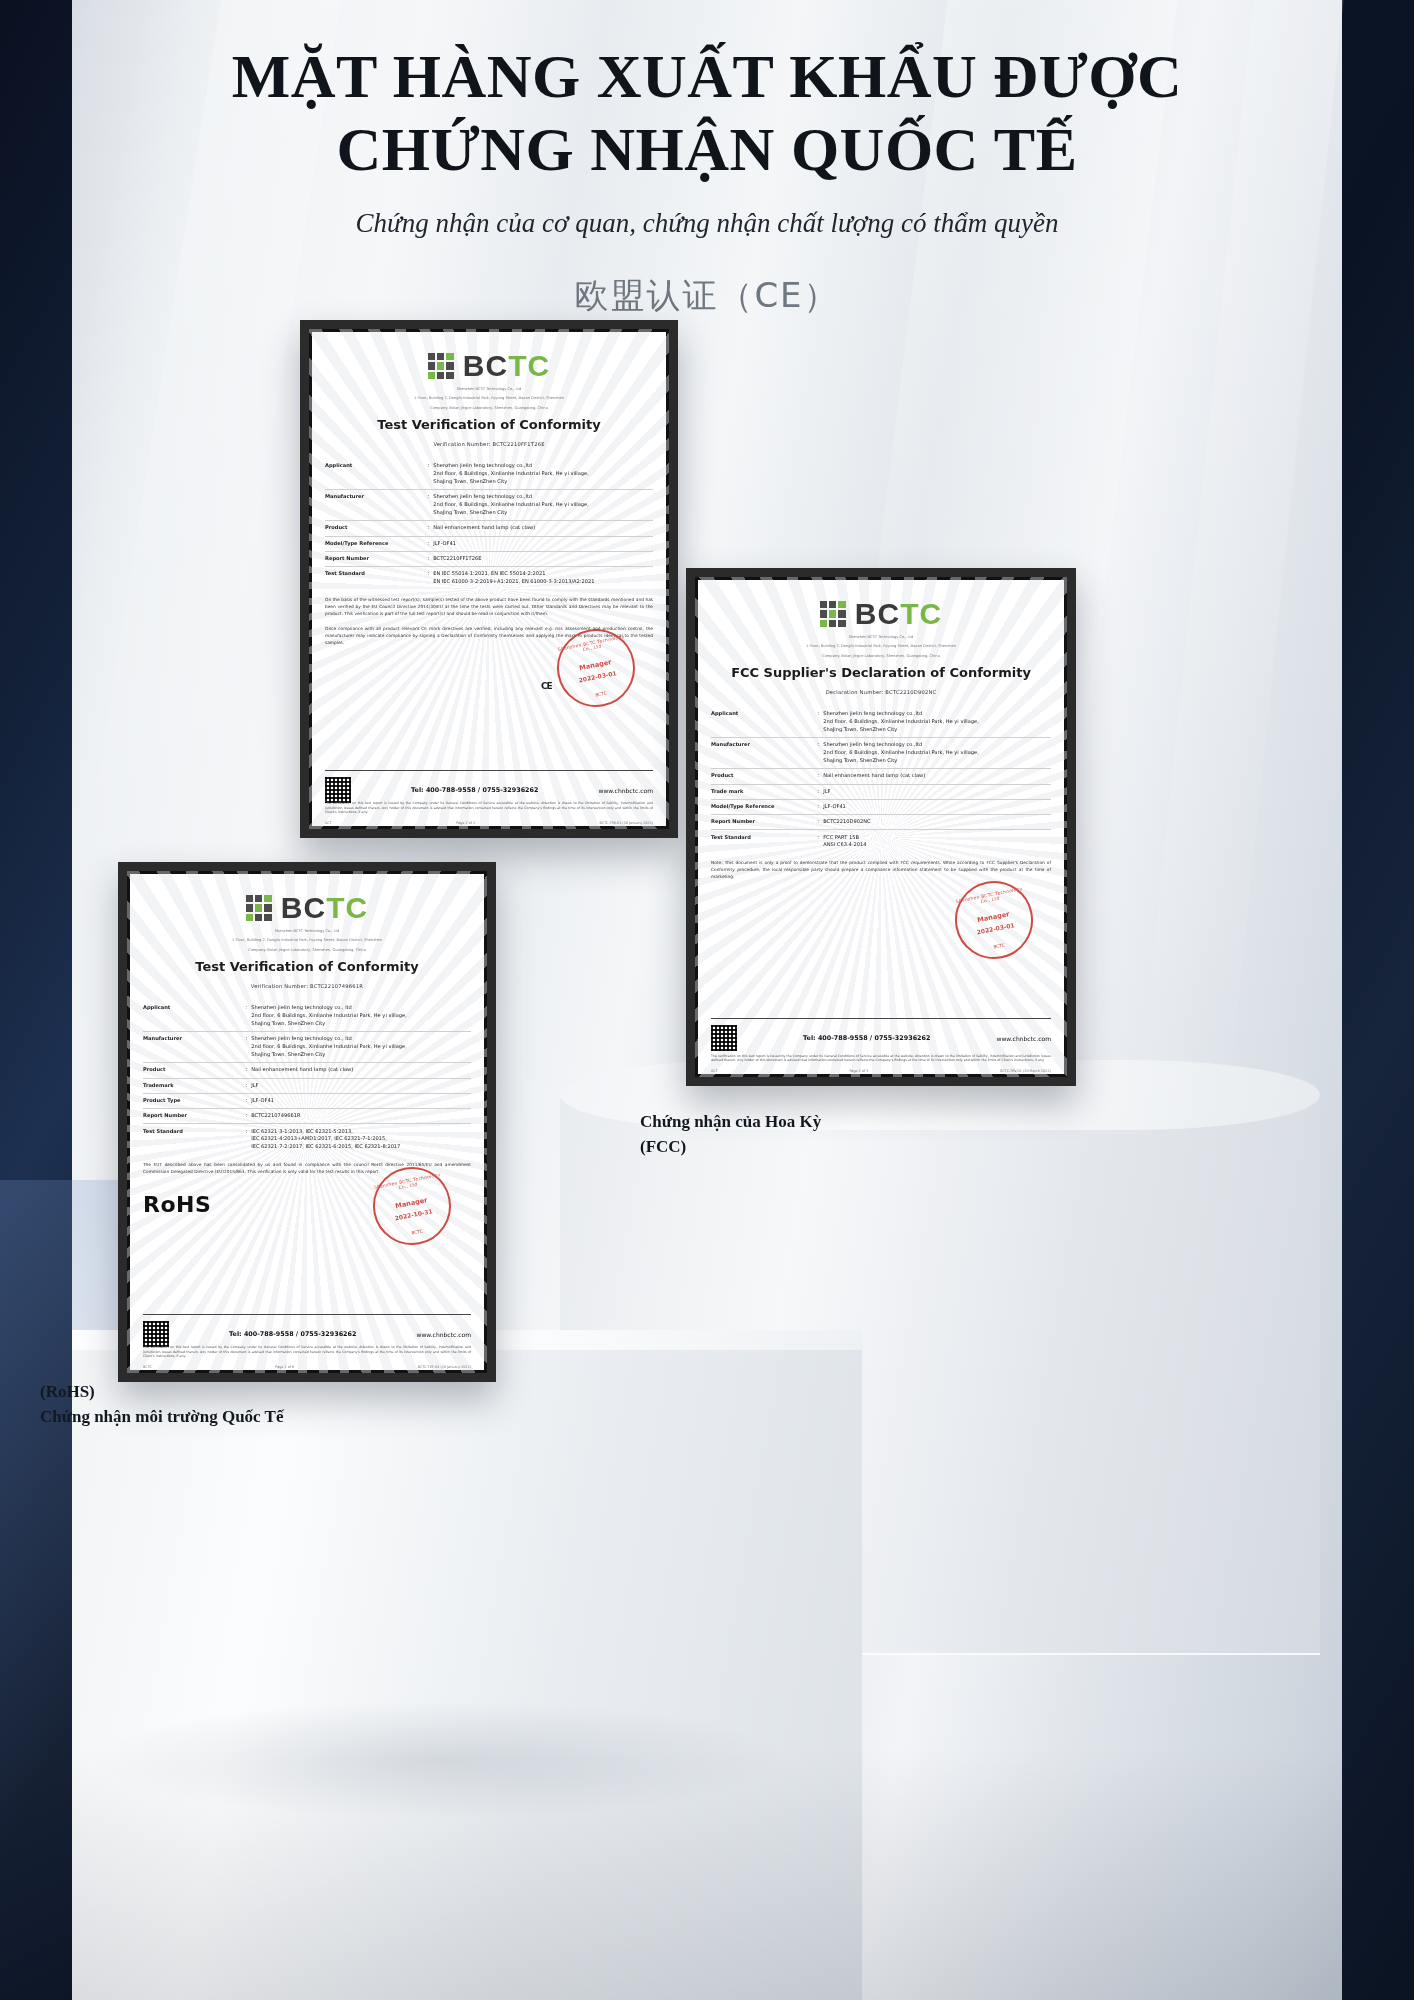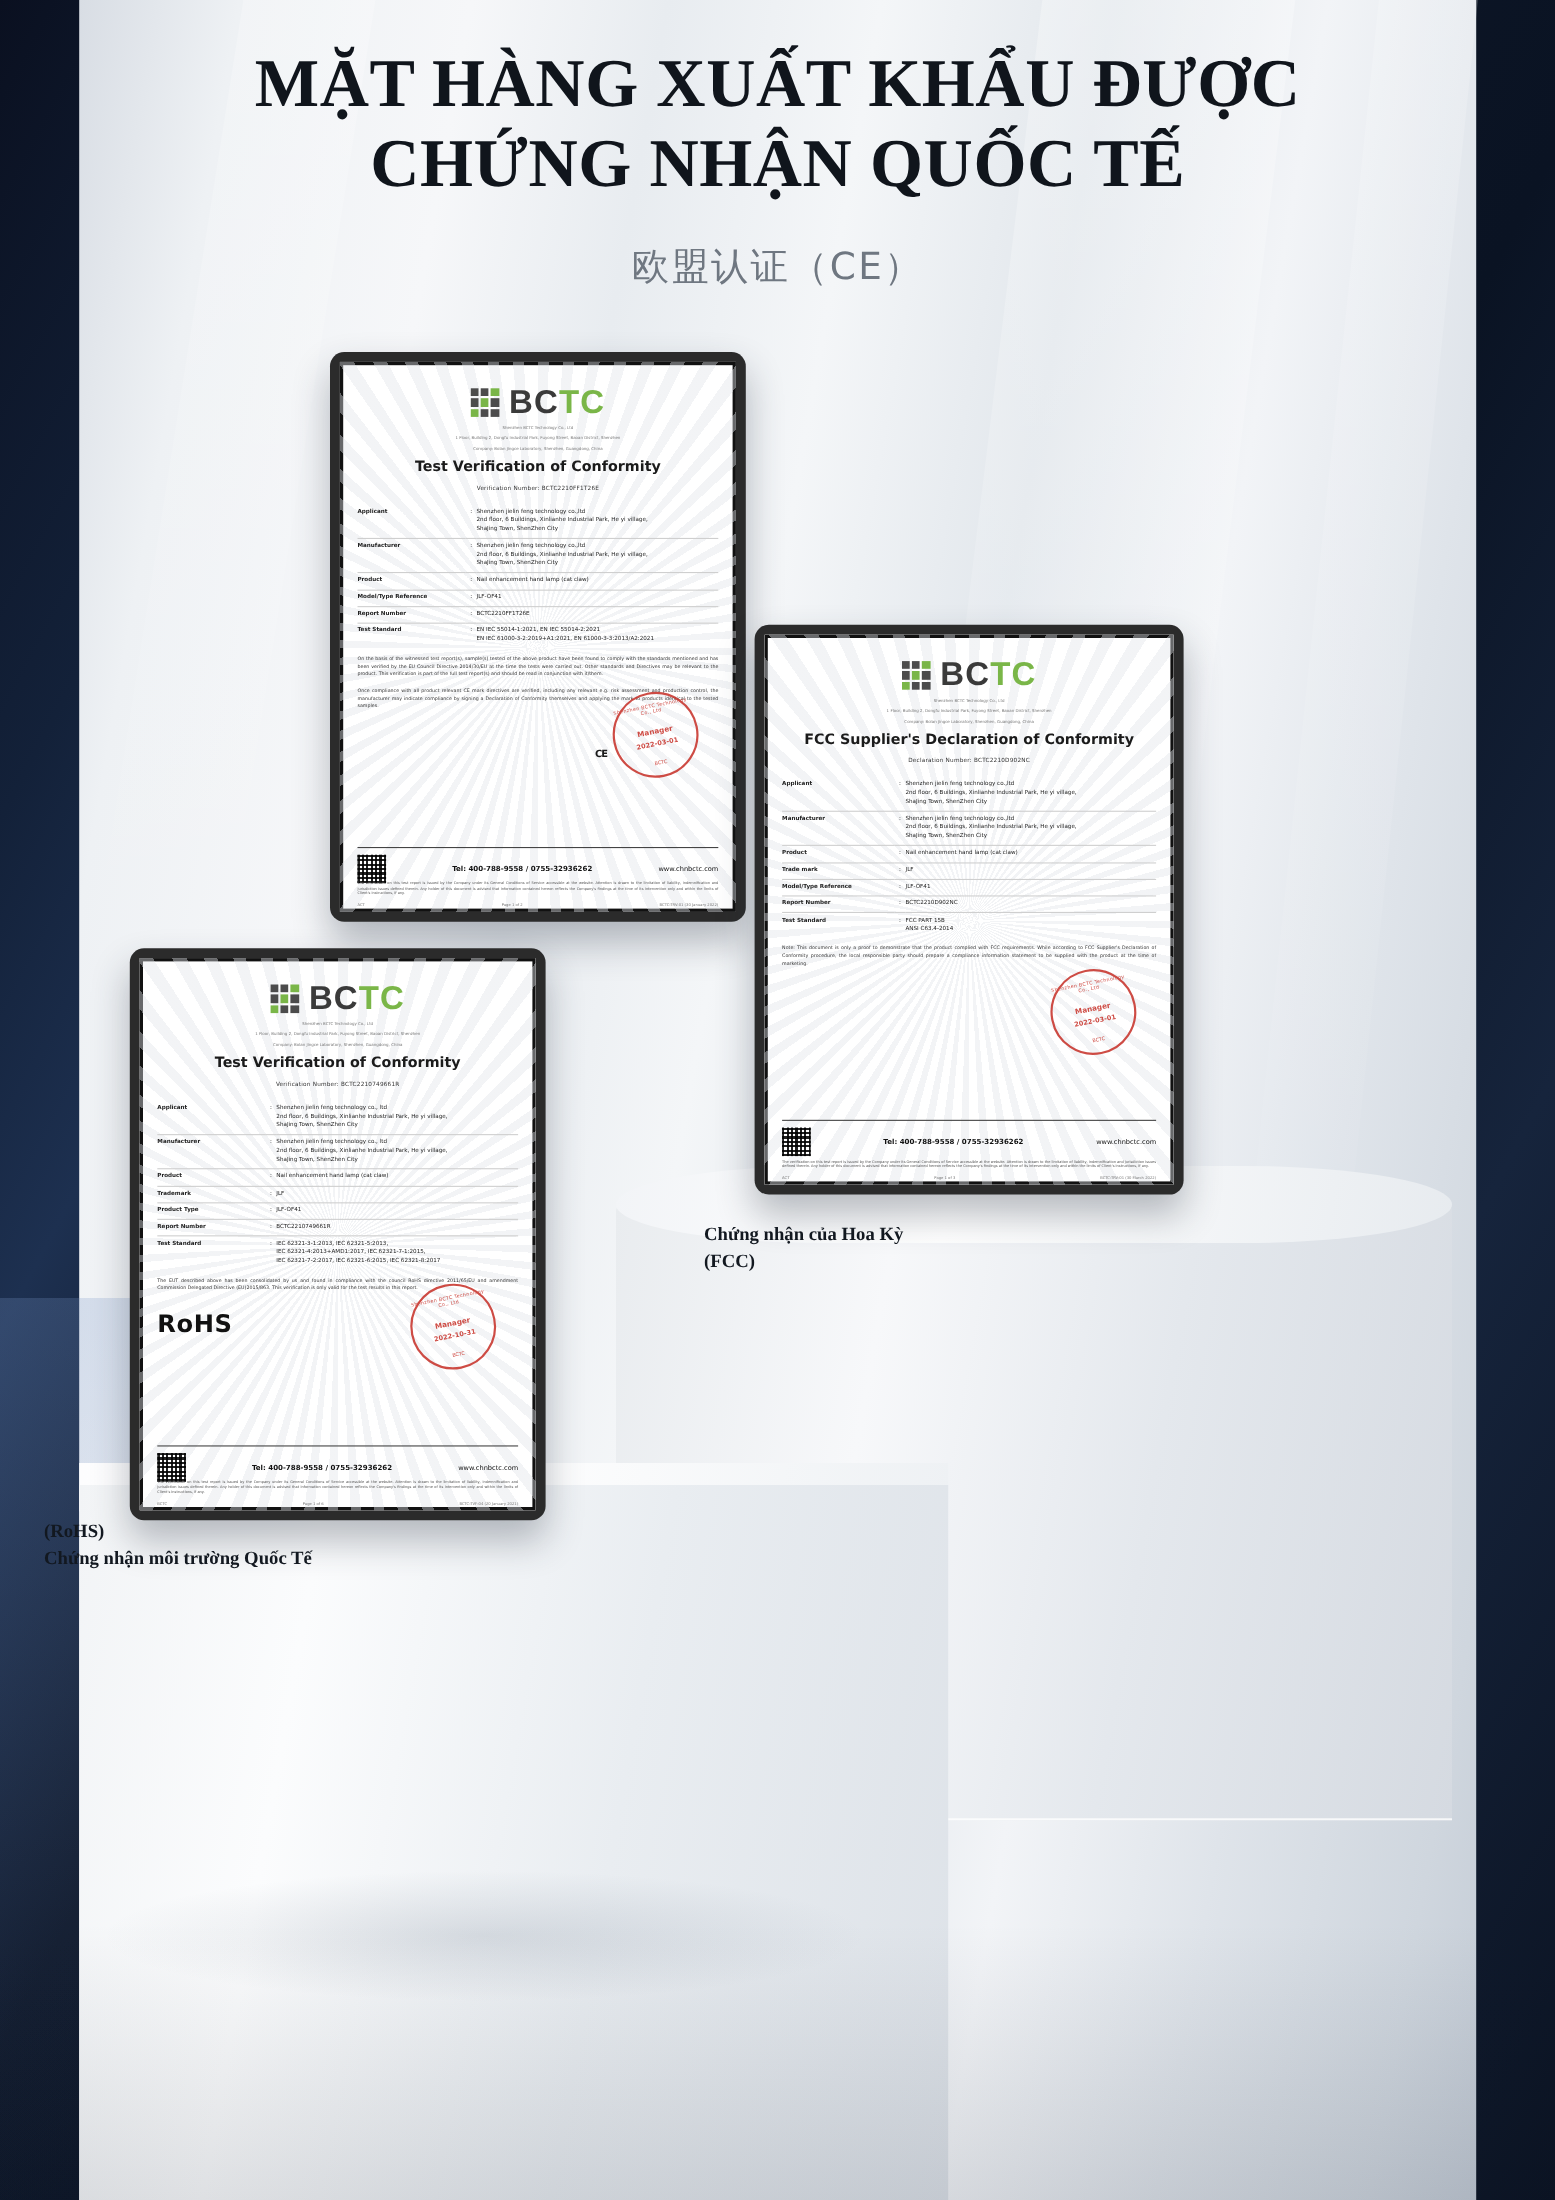--- a/index.html
+++ b/index.html
@@ -68,21 +68,21 @@
     margin-top:22px;font-style:italic;font-size:27px;color:#20262f;
     font-family:"Liberation Serif", serif;
   }
   .cn-label{
     margin-top:34px;font-size:34px;color:#6f7781;letter-spacing:2px;
     font-family:"DejaVu Sans", sans-serif;
   }
 
   
   .frame{position:absolute;background:#2b2b2b;padding:9px;
-     box-shadow:0 18px 34px rgba(40,50,65,.32);border-radius:13px;}
+     box-shadow:0 18px 34px rgba(40,50,65,.32);}
   .frame .inner{background:#fff;width:100%;height:100%;position:relative;overflow:hidden;}
   .frame .matte{position:absolute;inset:0;border:3px solid #111;}
   .cert-ce{left:300px;top:320px;width:360px;height:500px;}
   .cert-fcc{left:686px;top:568px;width:372px;height:500px;}
   .cert-rohs{left:118px;top:862px;width:360px;height:502px;}
 
   
   .sunburst{position:absolute;left:50%;top:52%;width:150%;height:150%;transform:translate(-50%,-50%);
     background:repeating-conic-gradient(from 0deg at 50% 50%, rgba(225,228,233,.55) 0deg 2.2deg, rgba(255,255,255,0) 2.2deg 5deg);
     opacity:.75;pointer-events:none;}
@@ -148,20 +148,21 @@
   <div class="podium podium-left"></div>
   <div class="podium podium-shadow"></div>
   <div class="bg-bottomfade"></div>
 </div>
 
 <div class="header">
   <h1 class="title">
     <span>MẶT HÀNG XUẤT KHẨU ĐƯỢC</span>
     <span class="l2">CHỨNG NHẬN QUỐC TẾ</span>
   </h1>
+  <div class="subtitle">Chứng nhận của cơ quan, chứng nhận chất lượng có thẩm quyền</div>
   <div class="cn-label">欧盟认证（CE）</div>
 </div>
 
 <div class="frame cert-ce">
   <div class="inner">
     <div class="matte"></div>
     <div class="sunburst"></div>
     <div class="c">
       <div class="logo-row">
         <span class="logo-grid">

